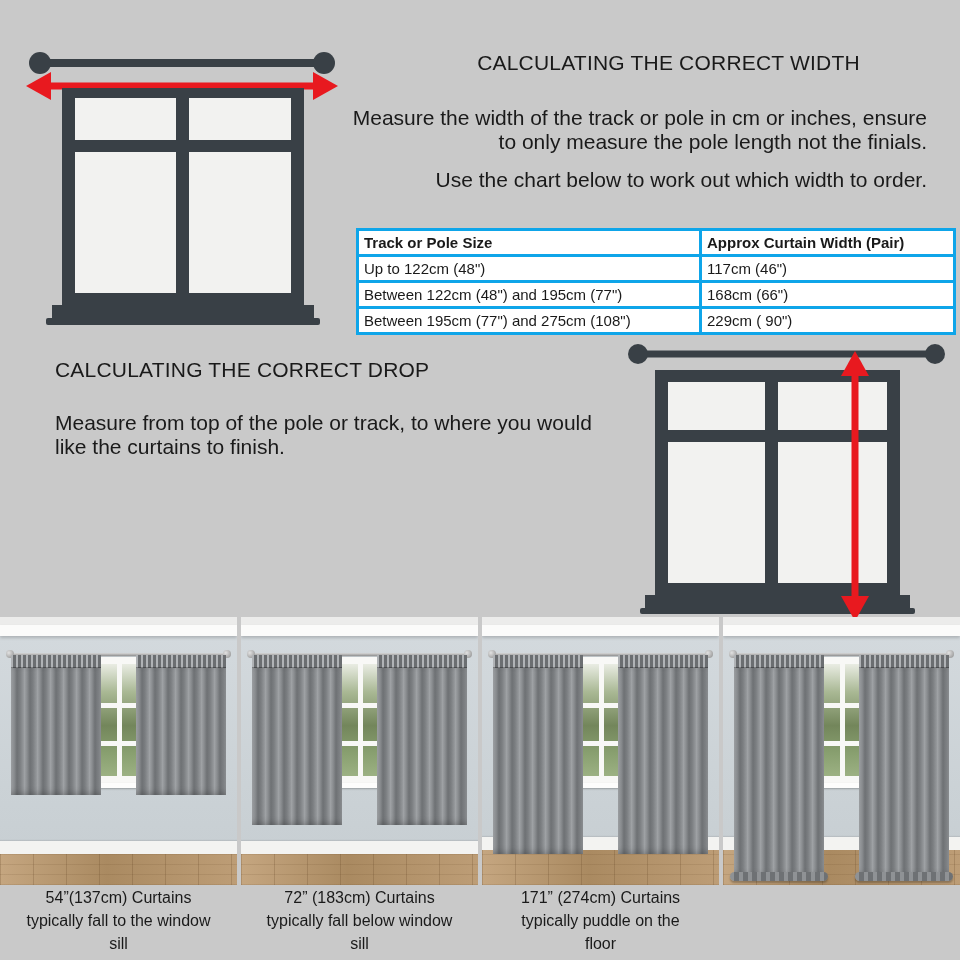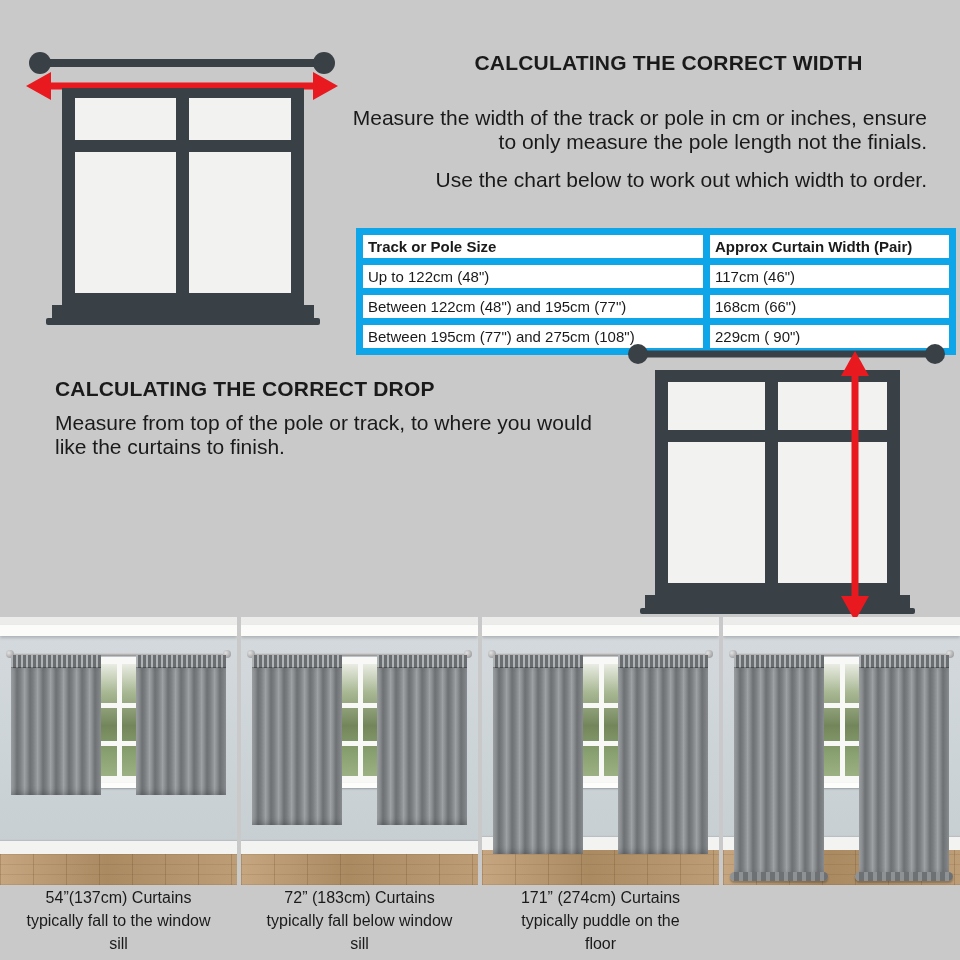--- a/index.html
+++ b/index.html
@@ -12,44 +12,44 @@
   .canvas{
     position:relative;
     width:960px;height:960px;
     margin:0 auto;
     background:#c9c9c9;
     overflow:hidden;
   }
   
   .sec-title{
     position:absolute;
-    font-size:21px;font-weight:bold;
+    font-size:21px;font-weight:normal;
     letter-spacing:.2px;
     white-space:nowrap;
   }
   #width-title{left:380px;top:51px;width:577px;text-align:center;}
-  #drop-title{left:55px;top:358px;margin-top:19px;}
+  #drop-title{left:55px;top:358px;}
   .copy{
     position:absolute;
     font-size:21px;line-height:24px;margin-top:8px;
   }
   #width-para-1{left:342px;top:98px;width:585px;text-align:right;}
   #width-para-2{left:342px;top:160px;width:585px;text-align:right;}
   #drop-para{left:55px;top:403px;width:545px;line-height:24px;}
   #drop-list{left:55px;top:476px;width:545px;line-height:25px;}
 
   
   #size-table{
     position:absolute;left:356px;top:228px;width:600px;
     border-collapse:collapse;
     background:#ffffff;
     font-size:15px;
   }
   #size-table th,#size-table td{
-    border:7px solid #0ea5e9;
+    border:3px solid #0ea5e9;
     padding:1px 5px 2px 5px;
     text-align:left;
     height:20px;
     white-space:nowrap;
   }
   #size-table{border:2px solid #000;}
   #size-table th{font-weight:bold;}
   #size-table .col-size{width:330px;}
 
   

